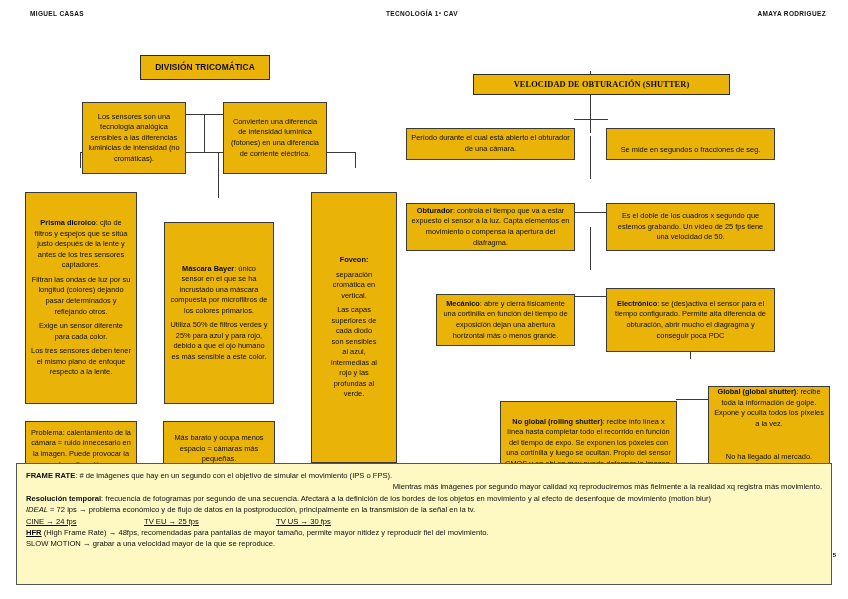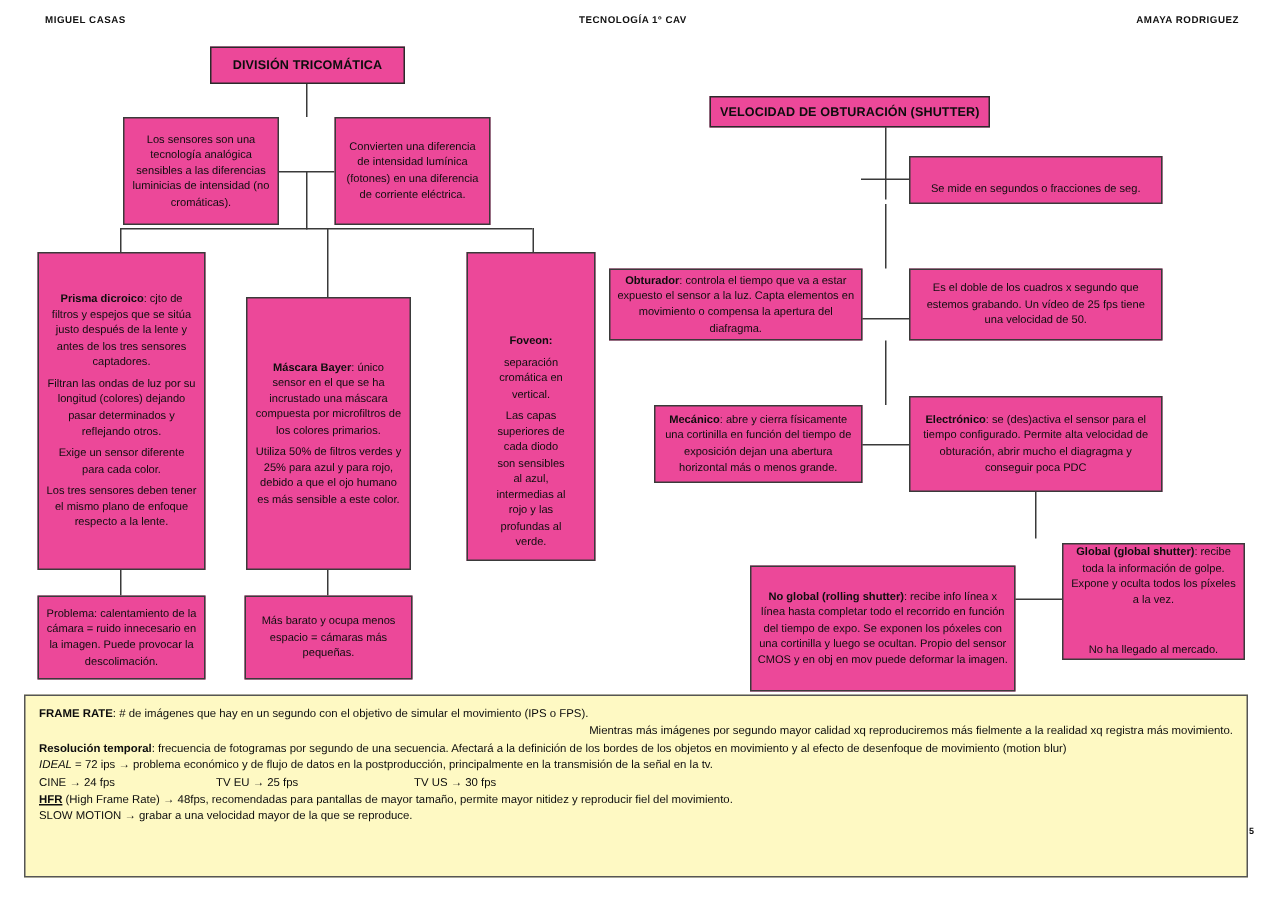--- a/index.html
+++ b/index.html
@@ -17,30 +17,31 @@
   .hdr{position:absolute;top:10px;font-weight:bold;font-size:6.5px;letter-spacing:.35px;color:#111;}
   .hdr-l{left:30px;}
   .hdr-c{left:386px;}
   .hdr-r{right:22px;}
 
   
   .box{
     position:absolute;
     box-sizing:border-box;
     border:1.3px solid #3a3a3a;
-    background:#ec4899;
+    background:#eab308;
     display:flex;
     flex-direction:column;
     justify-content:center;
     align-items:center;
     text-align:center;
     font-size:7.4px;
     line-height:1.42;
     padding:3px 4px;
     z-index:2;
+    margin-top:24px;
   }
   .box p{margin:0 0 4px 0;}
   .box p:last-child{margin-bottom:0;}
   .box b{font-weight:bold;}
   .title-box{
     font-weight:bold;
     font-size:8.4px;
     letter-spacing:.1px;
     border:1.6px solid #2b2b2b;
   }
@@ -60,21 +61,21 @@
     line-height:1.5;
     padding:6px 9px 5px 9px;
     text-align:left;
     z-index:2;
   }
   .fr p{margin:0;}
   .fr .right{text-align:right;}
   .fr .ital{font-style:italic;}
   .fr .und{text-decoration:underline;}
   .fr b{font-weight:bold;}
-  .tabrow{display:flex;}
+  .tabrow{display:flex;text-decoration:underline;}
   .tabrow span:nth-child(1){width:118px;}
   .tabrow span:nth-child(2){width:132px;}
   .pagenum{position:absolute;right:12px;top:552px;font-size:6px;font-weight:bold;z-index:3;}
 </style>
 </head>
 <body>
 
 <div class="page">
 
   <div class="hdr hdr-l">MIGUEL CASAS</div>
@@ -107,42 +108,45 @@
     <p>Filtran las ondas de luz por su longitud (colores) dejando pasar determinados y reflejando otros.</p>
     <p>Exige un sensor diferente para cada color.</p>
     <p>Los tres sensores deben tener el mismo plano de enfoque respecto a la lente.</p>
   </div>
 
   <div class="box" style="left:164px;top:198px;width:110px;height:182px;padding:6px 5px;">
     <p><b>Máscara Bayer</b><span>: único sensor en el que se ha incrustado una máscara compuesta por microfiltros de los colores primarios.</span></p>
     <p>Utiliza 50% de filtros verdes y 25% para azul y para rojo, debido a que el ojo humano es más sensible a este color.</p>
   </div>
 
-  <div class="box" style="left:311px;top:168px;width:86px;height:206px;padding:6px 18px;justify-content:flex-end;">
+  <div class="box" style="left:311px;top:168px;width:86px;height:271px;padding:6px 18px;">
     <p><b>Foveon:</b></p>
     <p>separación cromática en vertical.</p>
     <p>Las capas superiores de cada diodo son sensibles al azul, intermedias al rojo y las profundas al verde.</p>
   </div>
 
   <div class="ln v" style="left:80px;top:380px;height:17px;"></div>
   <div class="ln v" style="left:218px;top:380px;height:17px;"></div>
 
   <div class="box" style="left:163px;top:397px;width:112px;height:56px;">
     <p>Más barato y ocupa menos espacio = cámaras más pequeñas.</p>
   </div>
 
   <div class="box" style="left:25px;top:397px;width:112px;height:56px;">
     <p>Problema: calentamiento de la cámara = ruido innecesario en la imagen. Puede provocar la descolimación.</p>
   </div>
 
-  <div class="box title-box" style="left:473px;top:64px;width:187px;height:21px;">VELOCIDAD DE OBTURACIÓN (SHUTTER)</div>
+  <div class="box title-box" style="left:473px;top:50px;width:257px;height:21px;font-family:Liberation Serif, serif;">VELOCIDAD DE OBTURACIÓN (SHUTTER)</div>
 
   <div class="ln v" style="left:590px;top:71px;height:62px;"></div>
   <div class="ln h" style="left:574px;top:119px;width:34px;"></div>
 
+  <div class="box" style="left:406px;top:104px;width:169px;height:32px;">
+    <p>Período durante el cual está abierto el obturador de una cámara.</p>
+  </div>
 
   <div class="box" style="left:606px;top:104px;width:169px;height:32px;justify-content:flex-end;">
     <p>Se mide en segundos o fracciones de seg.</p>
   </div>
 
   <div class="ln v" style="left:590px;top:136px;height:43px;"></div>
   <div class="ln h" style="left:574px;top:212px;width:34px;"></div>
 
   <div class="box" style="left:406px;top:179px;width:169px;height:48px;">
     <p><b>Obturador</b><span>: controla el tiempo que va a estar expuesto el sensor a la luz. Capta elementos en movimiento o compensa la apertura del diafragma.</span></p>
@@ -153,21 +157,21 @@
   </div>
 
   <div class="ln v" style="left:590px;top:227px;height:43px;"></div>
   <div class="ln h" style="left:574px;top:296px;width:34px;"></div>
 
   <div class="box" style="left:436px;top:270px;width:139px;height:52px;">
     <p><b>Mecánico</b><span>: abre y cierra físicamente una cortinilla en función del tiempo de exposición dejan una abertura horizontal más o menos grande.</span></p>
   </div>
 
   <div class="box" style="left:606px;top:264px;width:169px;height:64px;">
-    <p><b>Electrónico</b><span>: se (des)activa el sensor para el tiempo configurado. Permite alta velocidad de obturación, abrir mucho el diagragma y conseguir poca PDC</span></p>
+    <p><b>Electrónico</b><span>: se (des)activa el sensor para el tiempo configurado. Permite alta diferencia de obturación, abrir mucho el diagragma y conseguir poca PDC</span></p>
   </div>
 
   <div class="ln v" style="left:690px;top:328px;height:31px;"></div>
   <div class="ln h" style="left:676px;top:399px;width:34px;"></div>
 
   <div class="box" style="left:500px;top:377px;width:177px;height:84px;">
     <p><b>No global (rolling shutter)</b><span>: recibe info línea x línea hasta completar todo el recorrido en función del tiempo de expo. Se exponen los póxeles con una cortinilla y luego se ocultan. Propio del sensor CMOS y en obj en mov puede deformar la imagen.</span></p>
   </div>
 
   <div class="box" style="left:708px;top:362px;width:122px;height:78px;gap:19px;">

